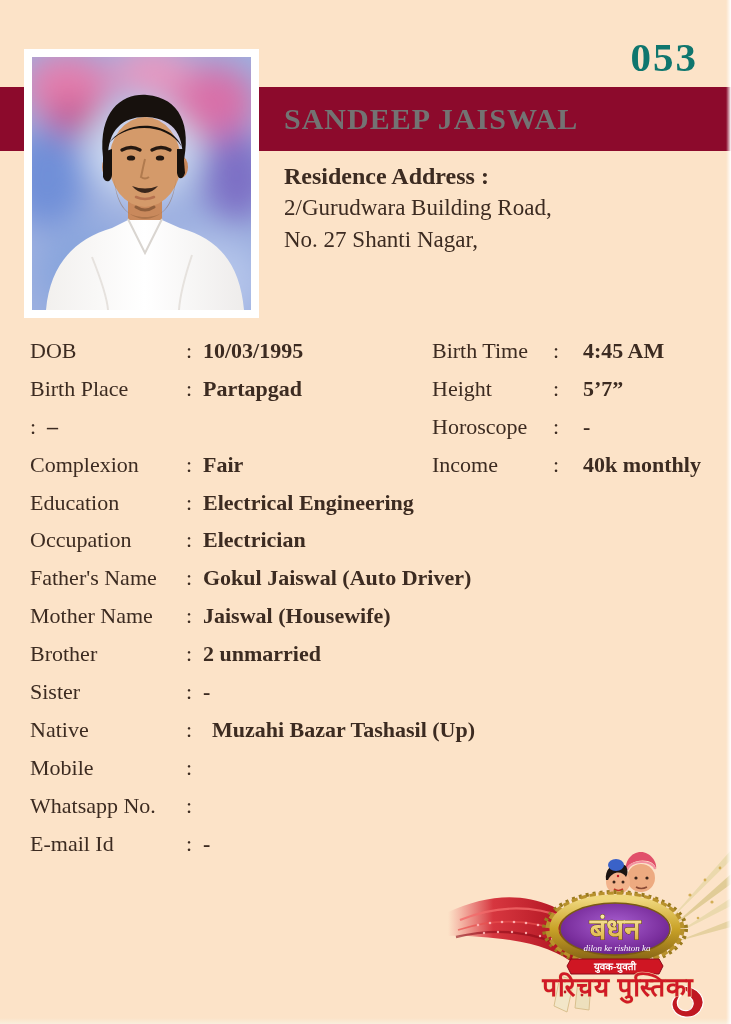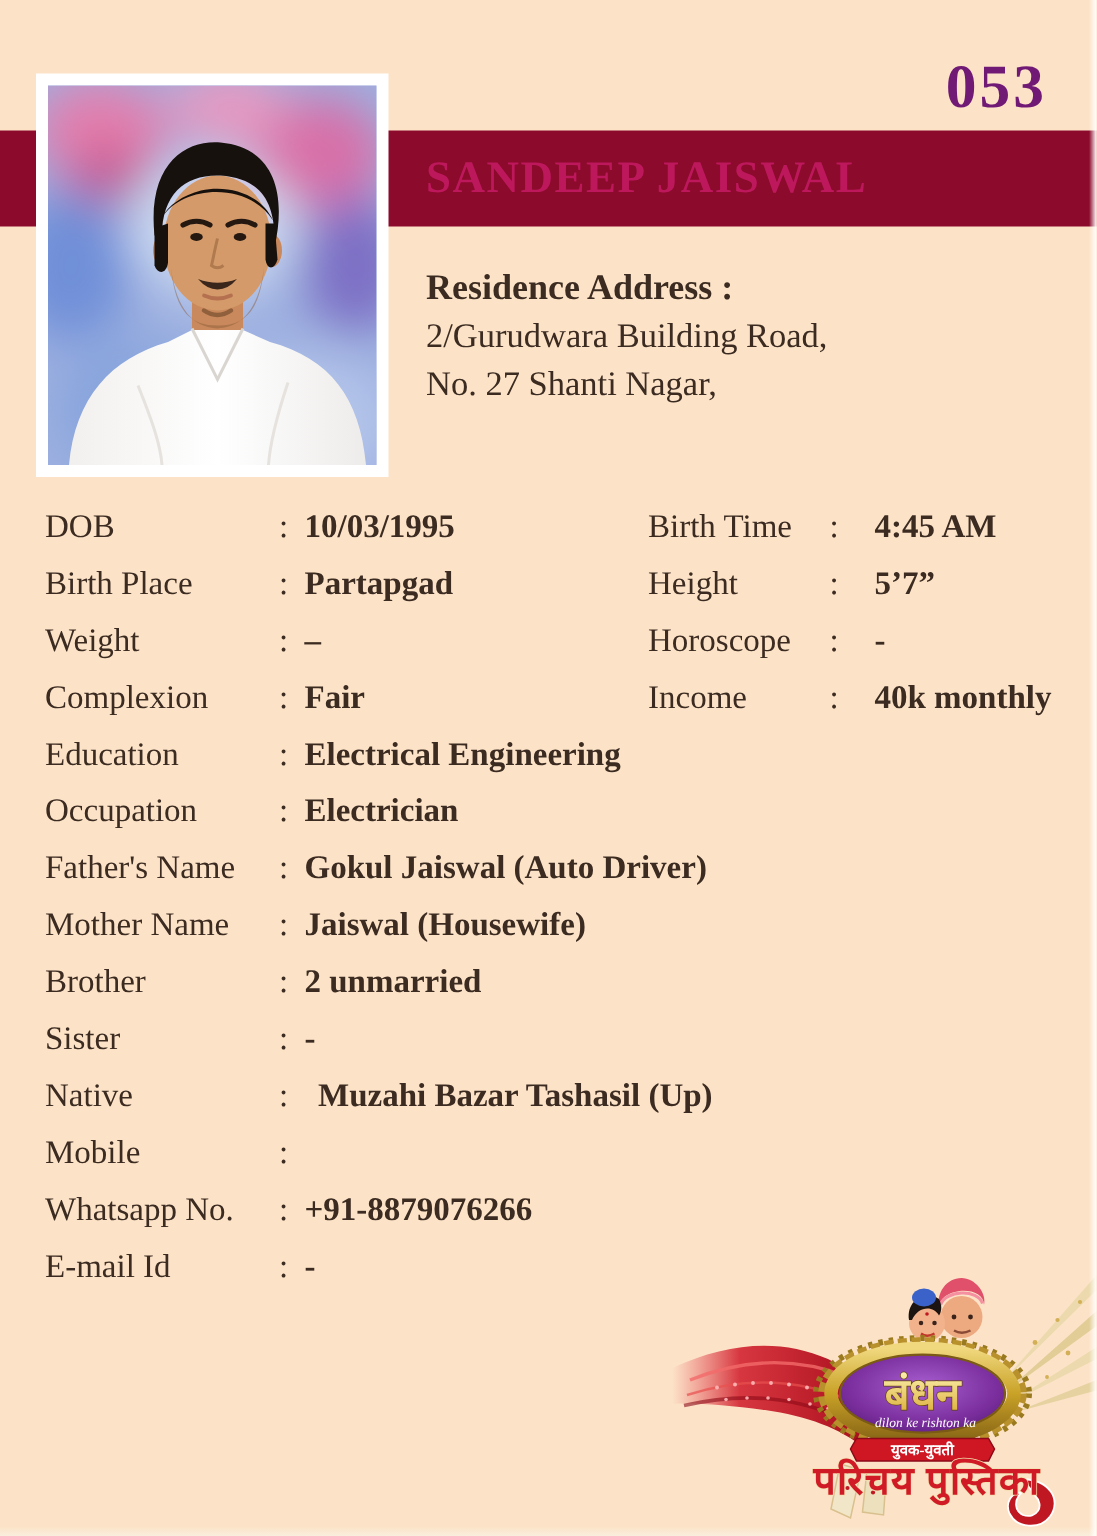--- a/index.html
+++ b/index.html
@@ -14,40 +14,40 @@
     background:linear-gradient(to right, rgba(255,255,255,0), #ffffff);
     pointer-events:none;
   }
   .bottom-fade{
     position:absolute; left:0; bottom:0; width:100%; height:6px;
     background:linear-gradient(to bottom, rgba(255,255,255,0), #f9efdd);
   }
   
   .profile-number{
     position:absolute; top:33px; right:33px;
-    font-size:41px; font-weight:bold; color:#701a75; letter-spacing:2px;
+    font-size:41px; font-weight:bold; color:#0f766e; letter-spacing:2px;
   }
   .name-banner{
     position:absolute; left:0; top:87px; width:731px; height:64px;
     background:#8c0a2c;
   }
   .person-name{
     position:absolute; left:284px; top:87px; height:64px; line-height:64px;
-    font-size:30px; font-weight:bold; color:#be185d; letter-spacing:1px;
+    font-size:30px; font-weight:bold; color:#737373; letter-spacing:1px;
     white-space:nowrap;
   }
   
   .photo-frame{
     position:absolute; left:24px; top:49px; width:235px; height:269px;
     background:#ffffff;
   }
   .photo-inner{ position:absolute; inset:8px; overflow:hidden; background:#9db0e0; }
   .photo-inner svg{ display:block; width:100%; height:100%; }
   
-  .residence{ position:absolute; left:284px; top:176px;font-family:Liberation Serif, serif; }
+  .residence{ position:absolute; left:284px; top:160px;font-family:Liberation Serif, serif; }
   .residence-heading{ font-size:24px; font-weight:bold; line-height:32px; }
   .residence-line{ font-size:23px; line-height:32px; }
   
   .details{ position:absolute; left:30px; top:336px; width:698px; font-size:22px; }
   .drow{ position:relative; height:37.9px; display:flex; align-items:flex-start; line-height:29px; }
   .lbl{ width:156px; flex:none; }
   .colon{ width:17px; flex:none; }
   .val{ white-space:nowrap;font-weight:bold; }
   .rpair{ position:absolute; left:402px; top:0; display:flex; line-height:29px; }
   .rlbl{ width:121px; flex:none; }
@@ -139,21 +139,20 @@
       <span class="lbl">Birth Place</span>
         <span class="colon">:</span>
         <span class="val">Partapgad</span>
       <span class="rpair">
           <span class="rlbl">Height</span>
           <span class="rcolon">:</span>
           <span class="val">5’7”</span>
         </span>
     </div>
     <div class="drow">
-      <span class="lbl">Weight</span>
         <span class="colon">:</span>
         <span class="val">–</span>
       <span class="rpair">
           <span class="rlbl">Horoscope</span>
           <span class="rcolon">:</span>
           <span class="val">-</span>
         </span>
     </div>
     <div class="drow">
       <span class="lbl">Complexion</span>
@@ -200,21 +199,20 @@
         <span class="colon">:</span>
         <span class="val" style="padding-left:9px">Muzahi Bazar Tashasil (Up)</span>
     </div>
     <div class="drow">
       <span class="lbl">Mobile</span>
         <span class="colon">:</span>
     </div>
     <div class="drow">
       <span class="lbl">Whatsapp No.</span>
         <span class="colon">:</span>
-        <span class="val">+91-8879076266</span>
     </div>
     <div class="drow">
       <span class="lbl">E-mail Id</span>
         <span class="colon">:</span>
         <span class="val">-</span>
     </div>
   </div>
 
   <div class="bottom-art">
     <svg viewBox="0 0 371 184">

